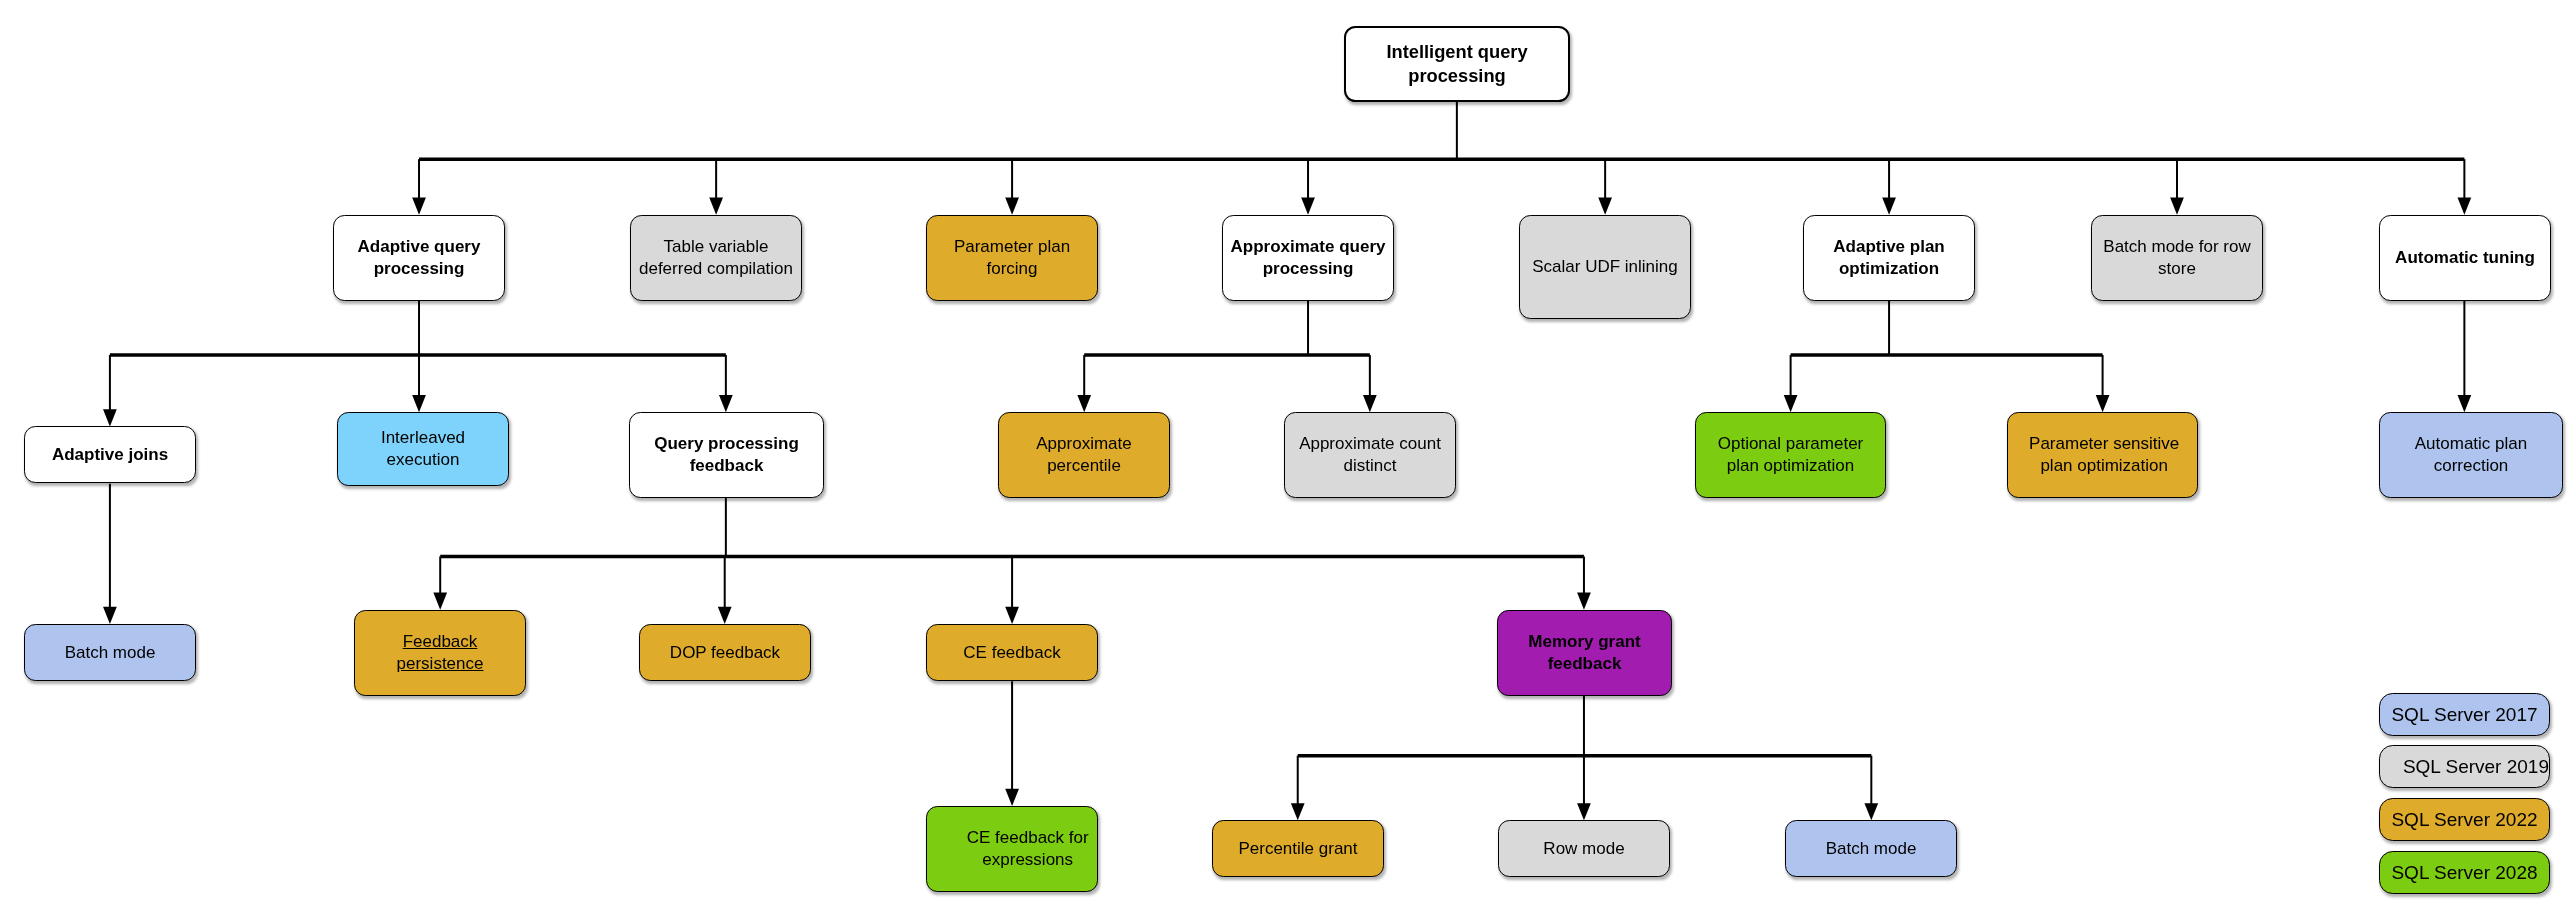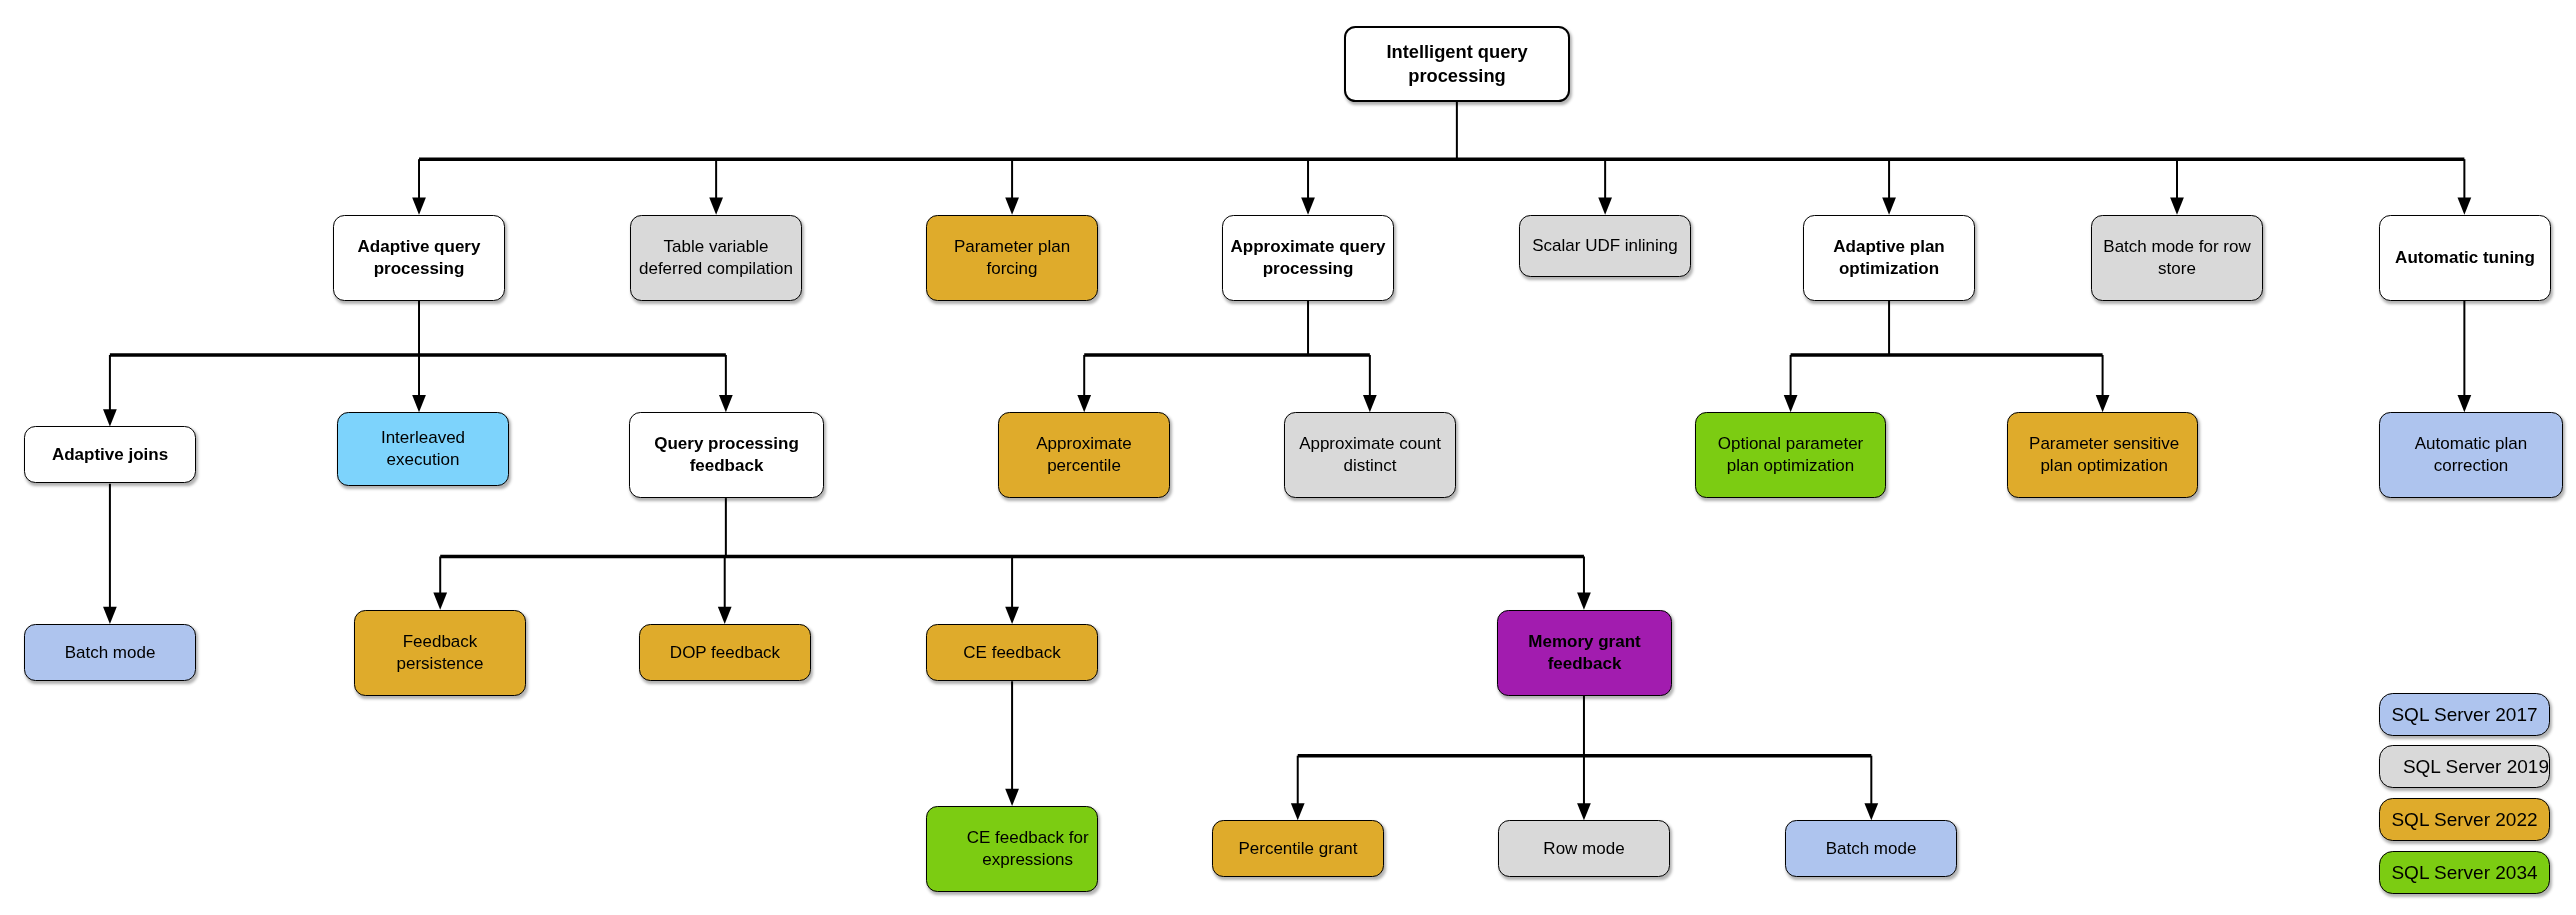--- a/index.html
+++ b/index.html
@@ -129,21 +129,21 @@
       </div>
       <div class="node" style="left: 630px; top: 215px; width: 172px; height: 86px; background: rgb(217, 217, 217);">
         <span>Table variable deferred compilation</span>
       </div>
       <div class="node" style="left: 926px; top: 215px; width: 172px; height: 86px; background: rgb(223, 171, 43);">
         <span>Parameter plan forcing</span>
       </div>
       <div class="node bold" style="left: 1222px; top: 215px; width: 172px; height: 86px; background: rgb(255, 255, 255);">
         <span>Approximate query processing</span>
       </div>
-      <div class="node" style="left: 1519px; top: 215px; width: 172px; height: 62px; background: rgb(217, 217, 217); text-align: right;">
+      <div class="node" style="left: 1519px; top: 215px; width: 172px; height: 104px; background: rgb(217, 217, 217); text-align: right;">
         <span>Scalar UDF inlining</span>
       </div>
       <div class="node bold" style="left: 1803px; top: 215px; width: 172px; height: 86px; background: rgb(255, 255, 255);">
         <span>Adaptive plan optimization</span>
       </div>
       <div class="node" style="left: 2091px; top: 215px; width: 172px; height: 86px; background: rgb(217, 217, 217);">
         <span>Batch mode for row store</span>
       </div>
       <div class="node bold" style="left: 2379px; top: 215px; width: 172px; height: 86px; background: rgb(255, 255, 255);">
         <span>Automatic tuning</span>
@@ -168,21 +168,21 @@
       </div>
       <div class="node" style="left: 2007px; top: 412px; width: 191px; height: 86px; background: rgb(223, 171, 43); padding-left: 8px;">
         <span>Parameter sensitive plan optimization</span>
       </div>
       <div class="node" style="left: 2379px; top: 412px; width: 184px; height: 86px; background: rgb(174, 196, 238);">
         <span>Automatic plan correction</span>
       </div>
       <div class="node" style="left: 24px; top: 624px; width: 172px; height: 57px; background: rgb(174, 196, 238);">
         <span>Batch mode</span>
       </div>
-      <div class="node" style="left: 354px; top: 610px; width: 172px; height: 86px; background: rgb(223, 171, 43);">
+      <div class="node" style="left: 354px; top: 610px; width: 172px; height: 86px; background: rgb(223, 171, 43); text-decoration: underline;">
         <span>Feedback persistence</span>
       </div>
       <div class="node" style="left: 639px; top: 624px; width: 172px; height: 57px; background: rgb(223, 171, 43);">
         <span>DOP feedback</span>
       </div>
       <div class="node" style="left: 926px; top: 624px; width: 172px; height: 57px; background: rgb(223, 171, 43);">
         <span>CE feedback</span>
       </div>
       <div class="node bold" style="left: 1497px; top: 610px; width: 175px; height: 86px; background: #a21caf;">
         <span>Memory grant feedback</span>
@@ -204,17 +204,17 @@
       <div class="legend-item" style="left: 2379px; top: 693px; width: 171px; height: 43px; background: rgb(174, 196, 238);">
         <span>SQL Server 2017</span>
       </div>
       <div class="legend-item" style="left: 2379px; top: 745px; width: 171px; height: 43px; background: rgb(217, 217, 217); justify-content: flex-end;">
         <span>SQL Server 2019</span>
       </div>
       <div class="legend-item" style="left: 2379px; top: 798px; width: 171px; height: 43px; background: rgb(223, 171, 43);">
         <span>SQL Server 2022</span>
       </div>
       <div class="legend-item" style="left: 2379px; top: 851px; width: 171px; height: 43px; background: rgb(124, 204, 18);">
-        <span>SQL Server 2034</span>
+        <span>SQL Server 2028</span>
       </div>
     </div>
 </div>
 
 
 </body></html>

